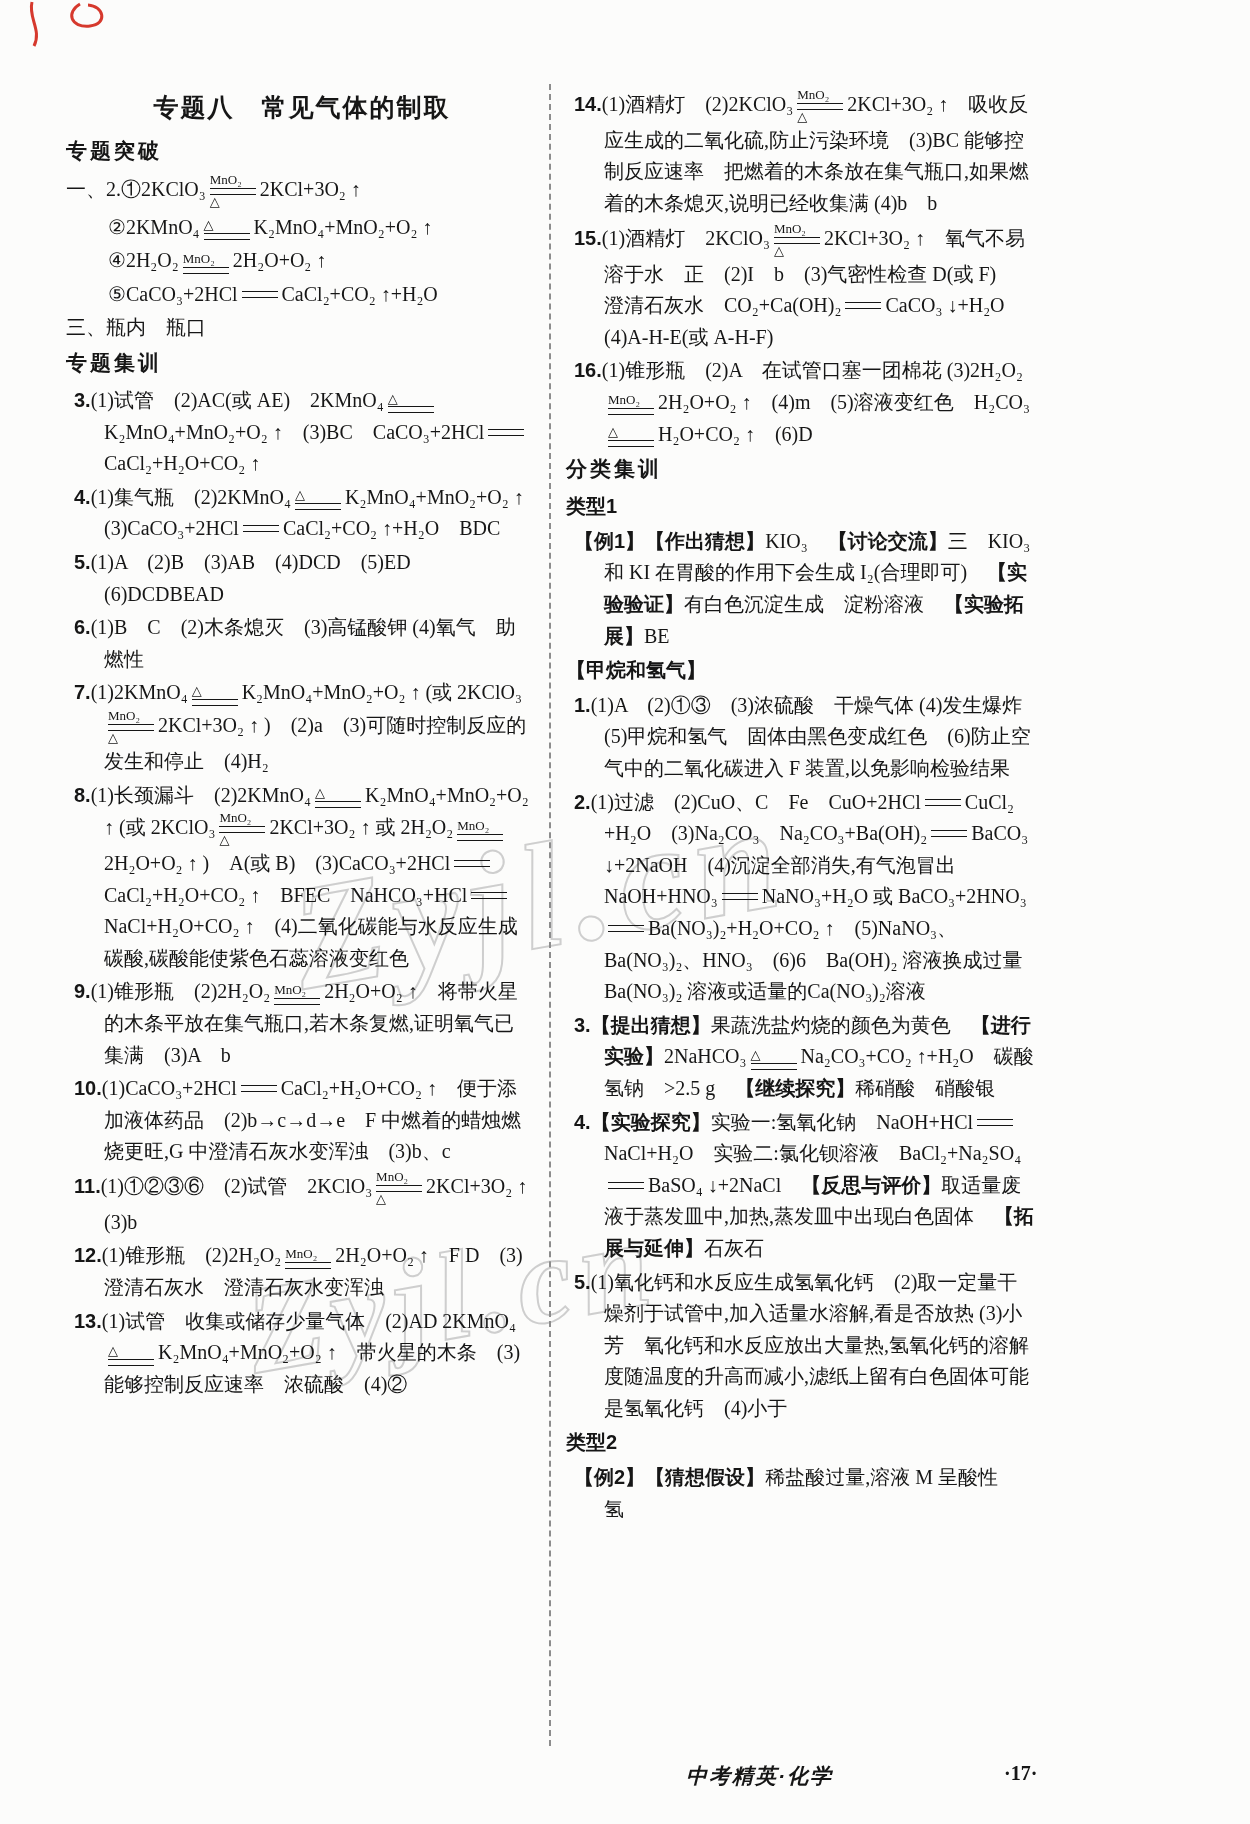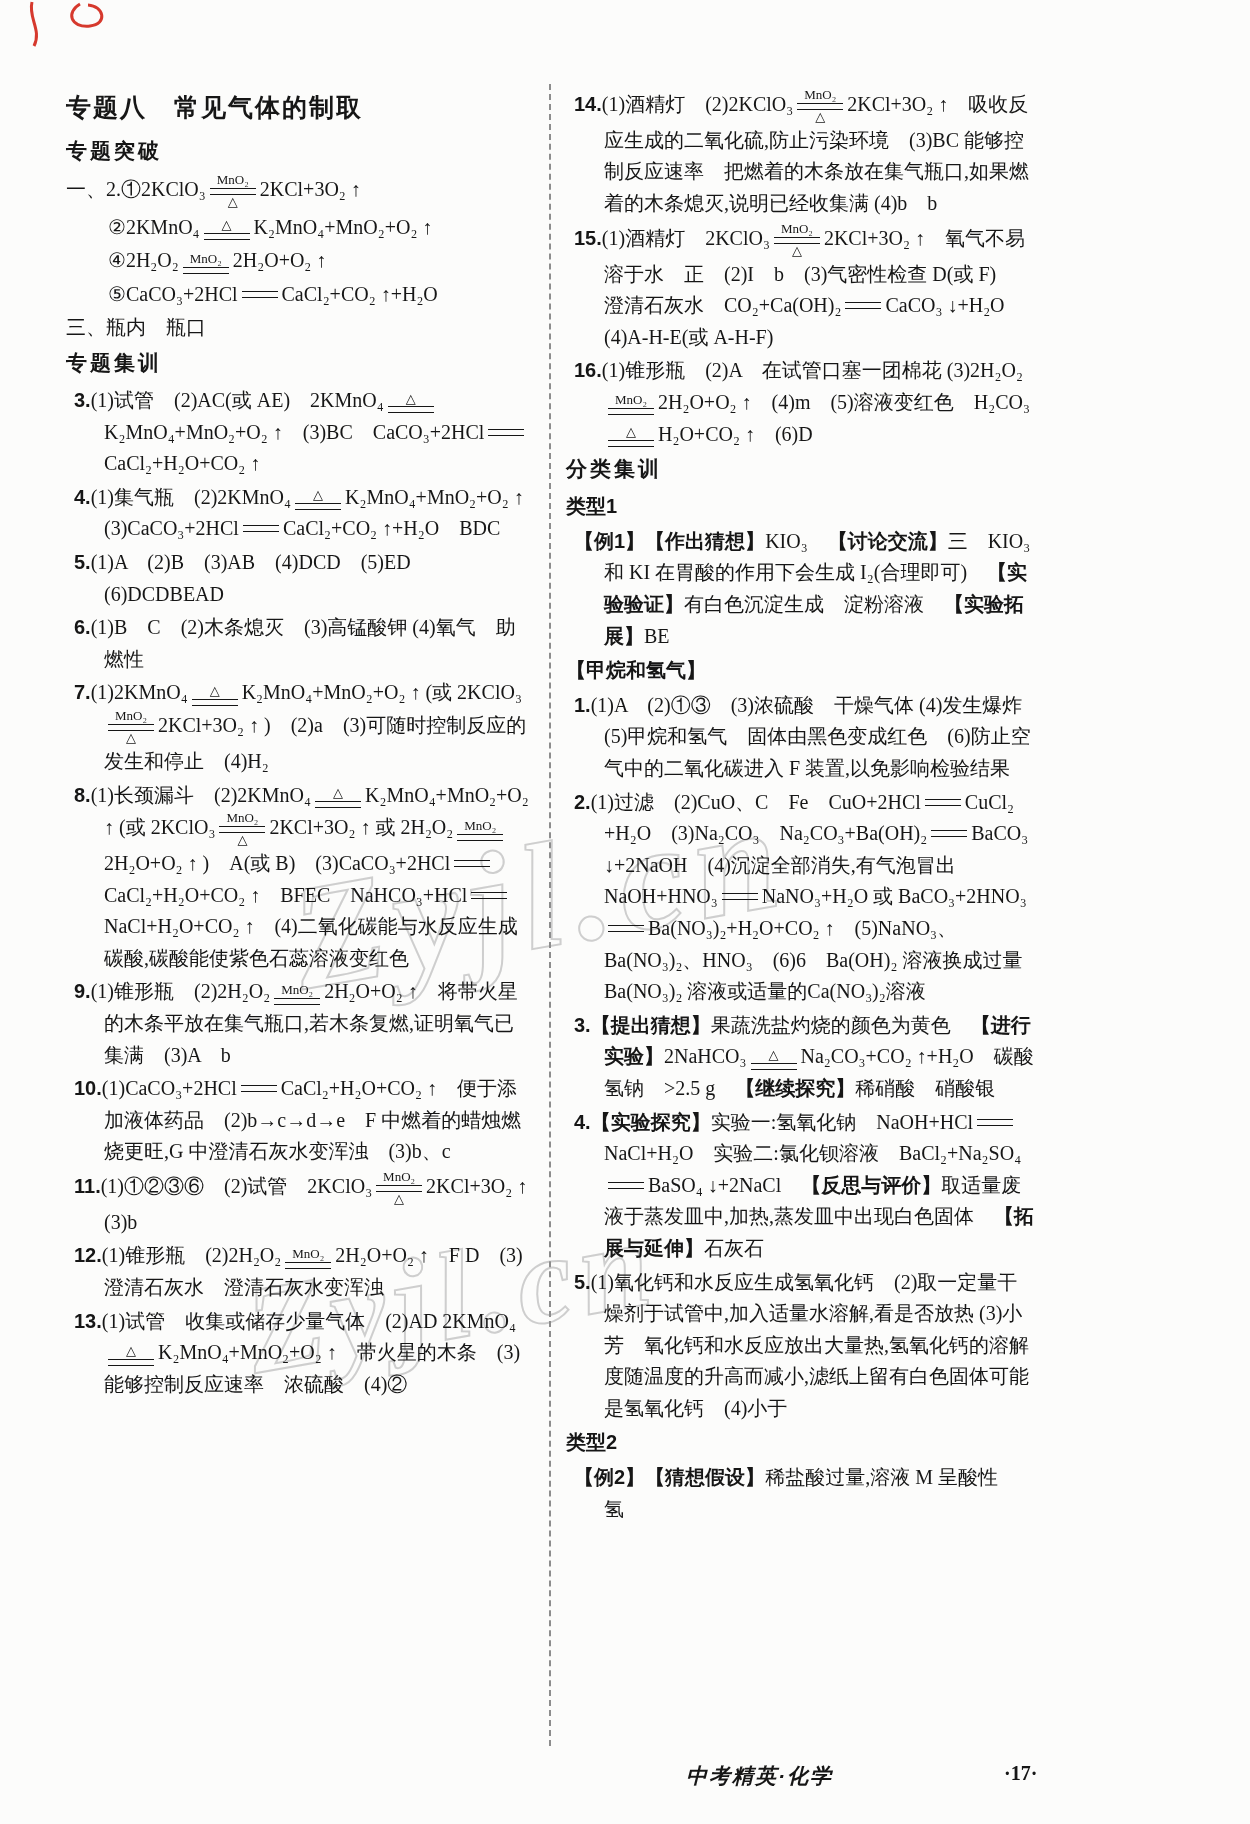--- a/index.html
+++ b/index.html
@@ -10,33 +10,33 @@
     background:#fcfcfb;color:#161616;overflow:hidden;
     font-family:"Liberation Serif","DejaVu Serif",serif;
   }
   .col{position:absolute;top:86px;width:472px;font-size:20px;line-height:1.58;
        overflow-wrap:anywhere;}
   #col-left{left:66px}
   #col-right{left:566px;width:478px}
   .divider{position:absolute;left:549px;top:84px;height:1662px;
            border-left:2px dashed #8d8d8d}
   .h1{font-family:"Liberation Sans","DejaVu Sans",sans-serif;
-      font-size:25px;font-weight:bold;text-align:left;letter-spacing:2px;
+      font-size:25px;font-weight:bold;text-align:center;letter-spacing:2px;
       margin:2px 0 6px}
   .h2{font-family:"Liberation Sans","DejaVu Sans",sans-serif;
       font-size:21px;font-weight:bold;text-align:left;margin:2px 0 6px;
       letter-spacing:3px}
   .h3{font-family:"Liberation Sans","DejaVu Sans",sans-serif;
       font-weight:bold;margin:3px 0;font-size:20px}
   .item{padding-left:30px;text-indent:-30px;margin:2px 8px}
   .plain{margin:2px 0}
   .sub{padding-left:42px;margin:2px 0}
   b{font-family:"Liberation Sans","DejaVu Sans",sans-serif;font-weight:bold}
   
-  .eq{display:inline-flex;flex-direction:column;align-items:center;
+  .eq{display:inline-flex;flex-direction:column;
       vertical-align:middle;margin:0 4px;line-height:1;text-indent:0}
   .eq-top,.eq-bottom{font-size:13px;line-height:1.15;white-space:nowrap}
   .eq-line{width:46px;height:7px;border-top:1.6px solid #161616;
            border-bottom:1.6px solid #161616}
   .eq-plain{display:inline-block;width:36px;height:7px;
             border-top:1.6px solid #161616;border-bottom:1.6px solid #161616;
             vertical-align:3px;margin:0 4px;text-indent:0}
   .watermark{position:absolute;font-style:italic;font-weight:bold;
              color:transparent;-webkit-text-stroke:2px #c7c7c7;
              transform:rotate(-10deg);pointer-events:none;white-space:nowrap;

